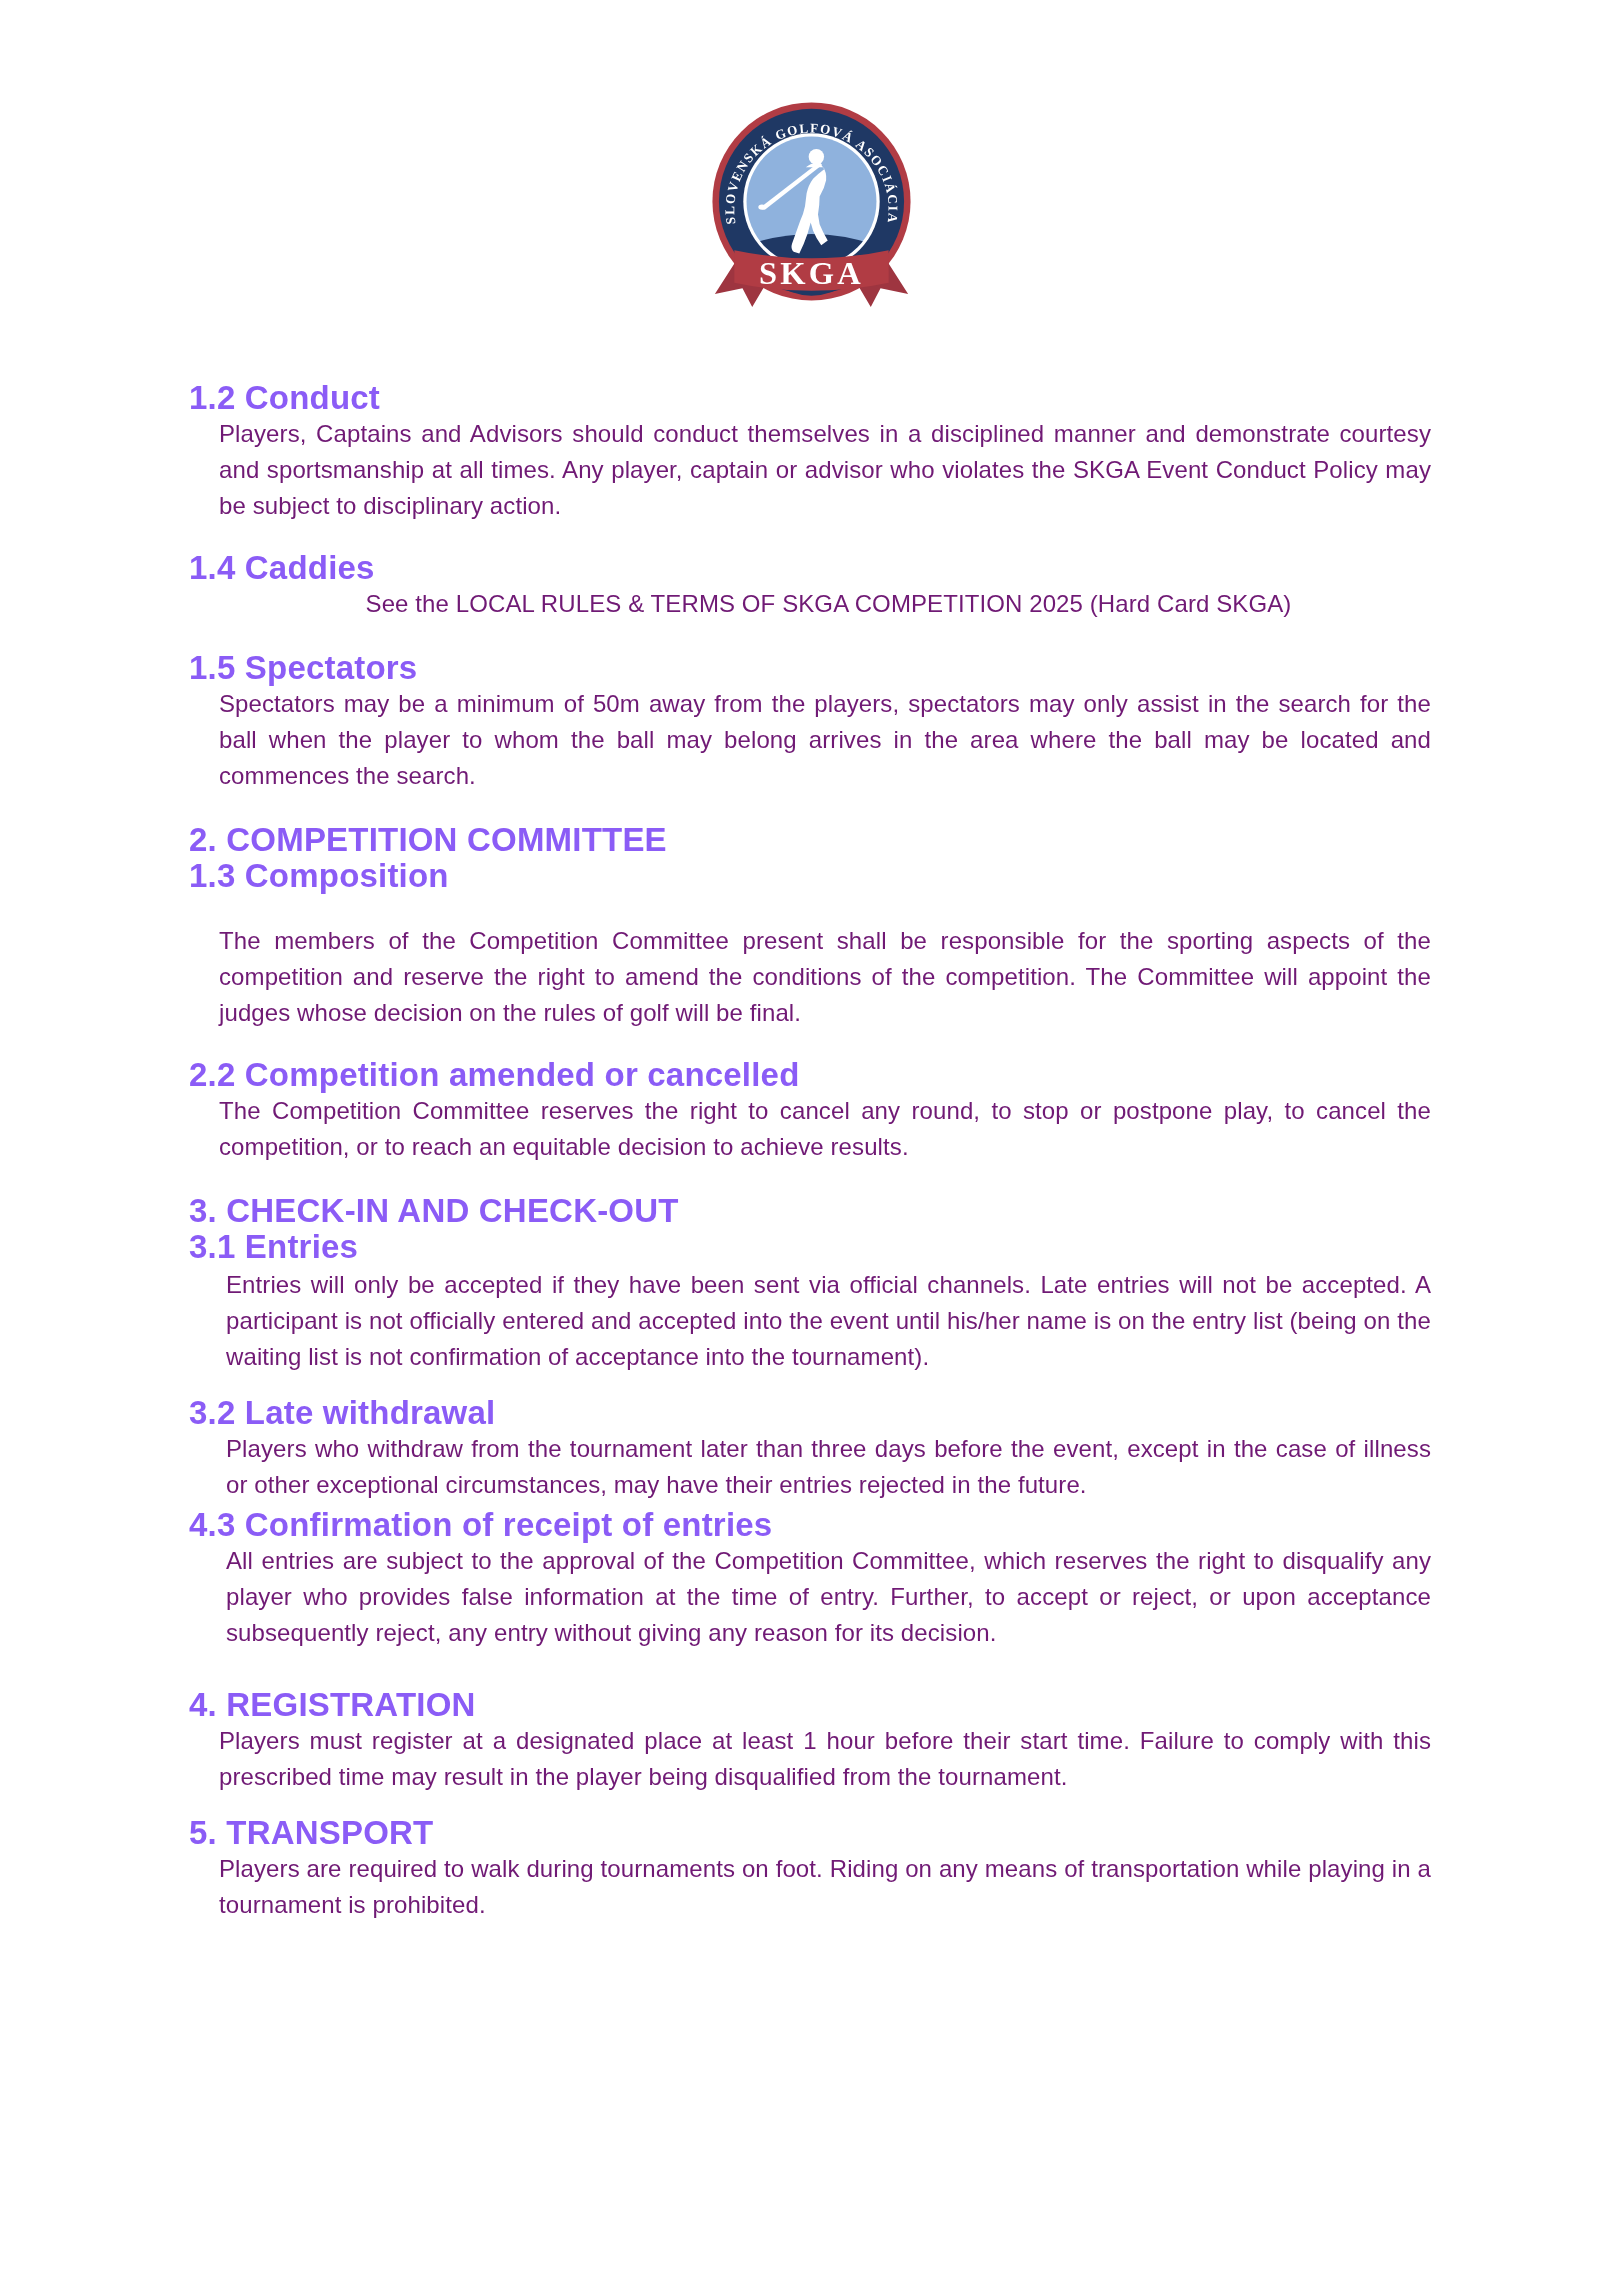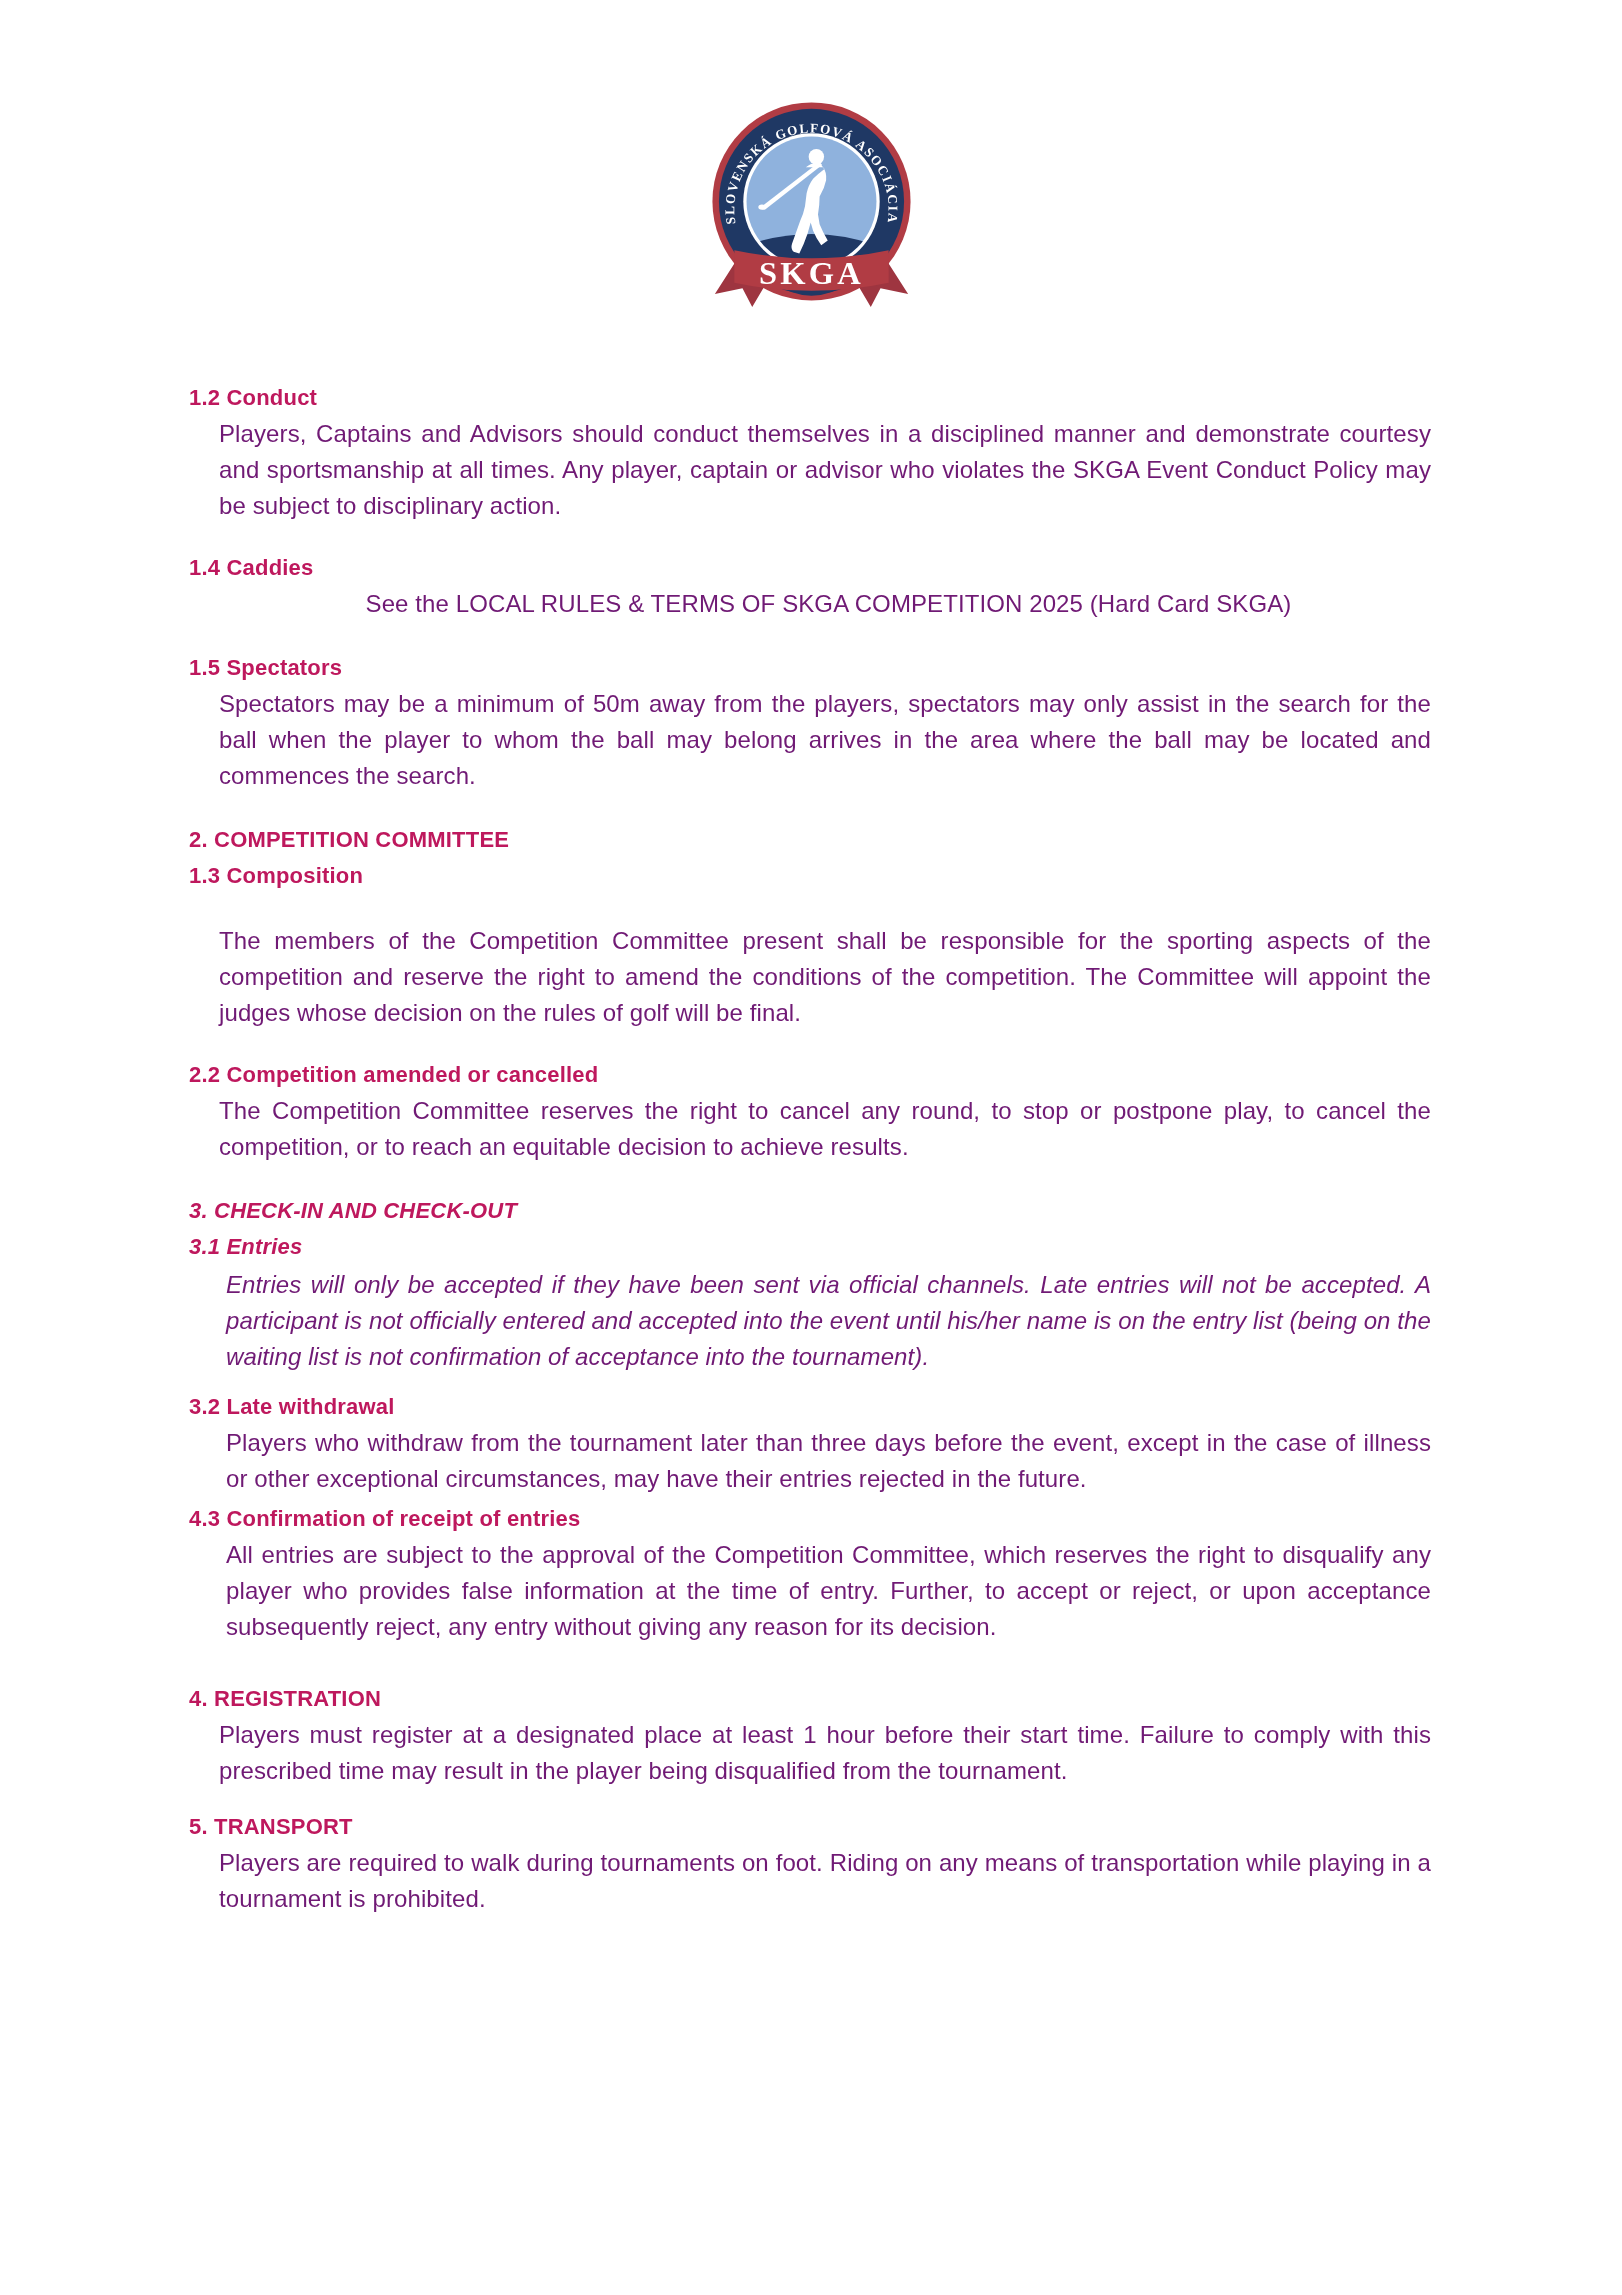--- a/index.html
+++ b/index.html
@@ -11,27 +11,27 @@
   }
   .logo-wrap {
     padding-top:99px;
     display:flex; justify-content:center;
   }
   .content {
     margin:68px 192px 0 189px; 
   }
   section { margin:0 0 26px 0; }
   section.gap-md { margin-bottom:28px; }
-  section.gap-sm { margin-bottom:14px;font-style:italic; }
+  section.gap-sm { margin-bottom:20px; }
   section.gap-xs { margin-bottom:3.2px; }
   section.gap-lg { margin-bottom:36px; }
   section.gap-ml { margin-bottom:20px; }
   .sec-title, .sec-subtitle {
-    color:#be185d;
-    font-size:22px; line-height:36px;
+    color:#8b5cf6;
+    font-size:33px; line-height:36px;
     font-weight:700; margin:0; letter-spacing:0.2px;
   }
   .sec-body {
     color:#701a75;
     font-size:24px; line-height:36px;
     margin:0 0 0 30px;
     text-align:justify;
     letter-spacing:0.1px;
   }
   .sec-body.noj { text-align:center; }

